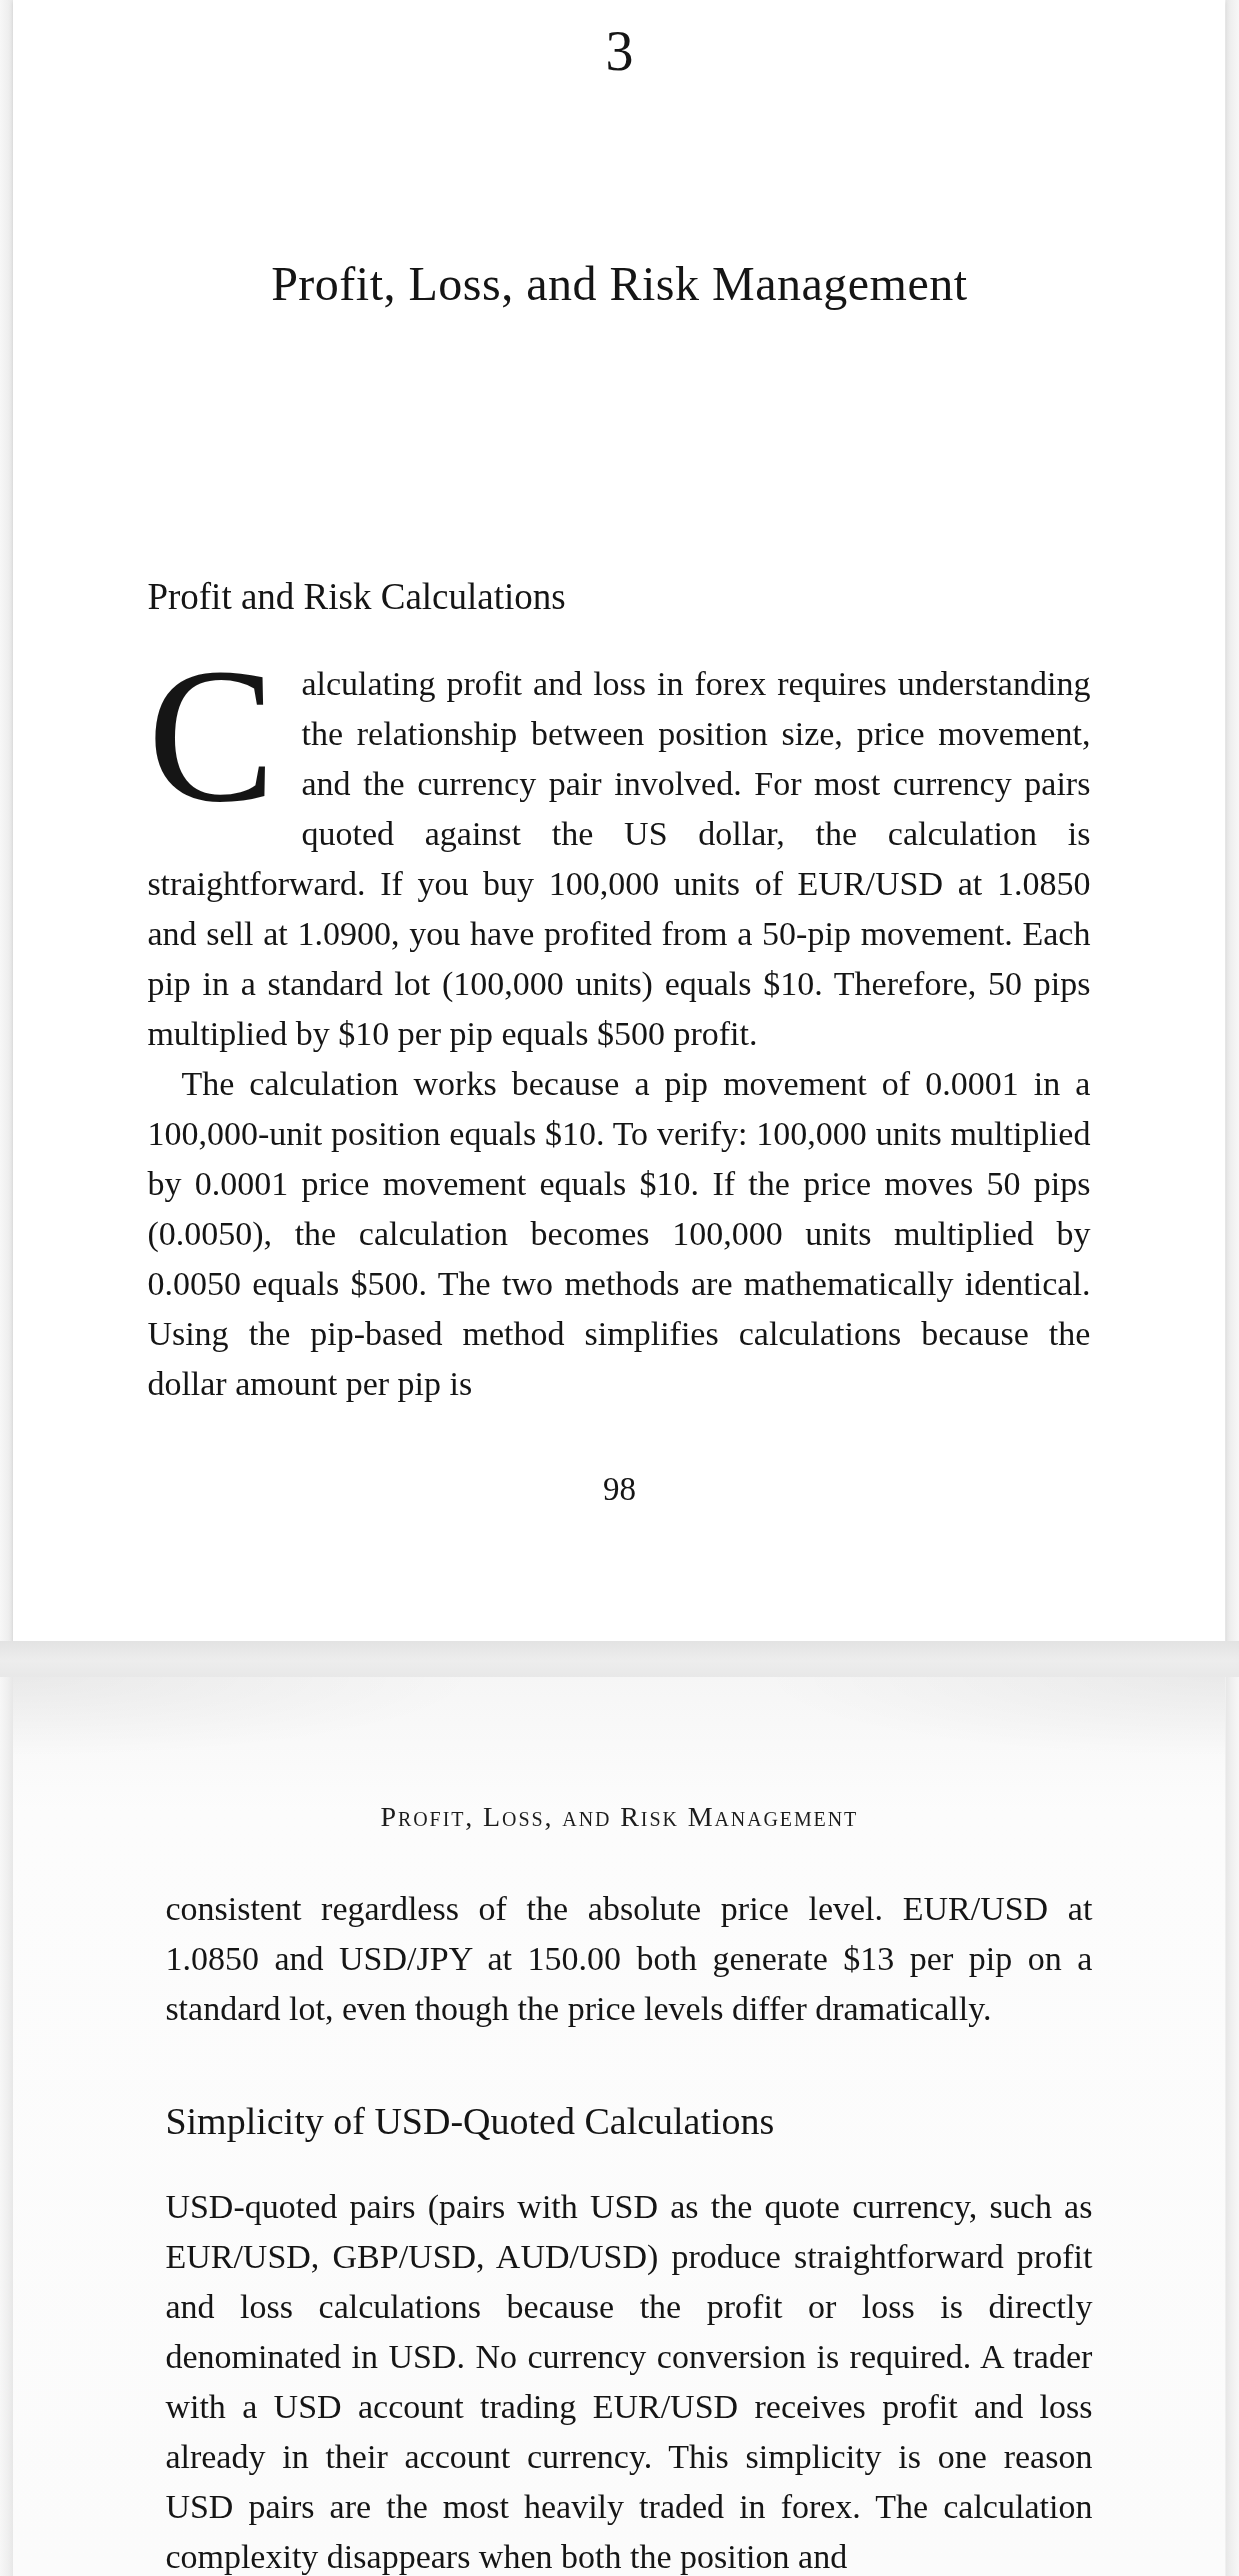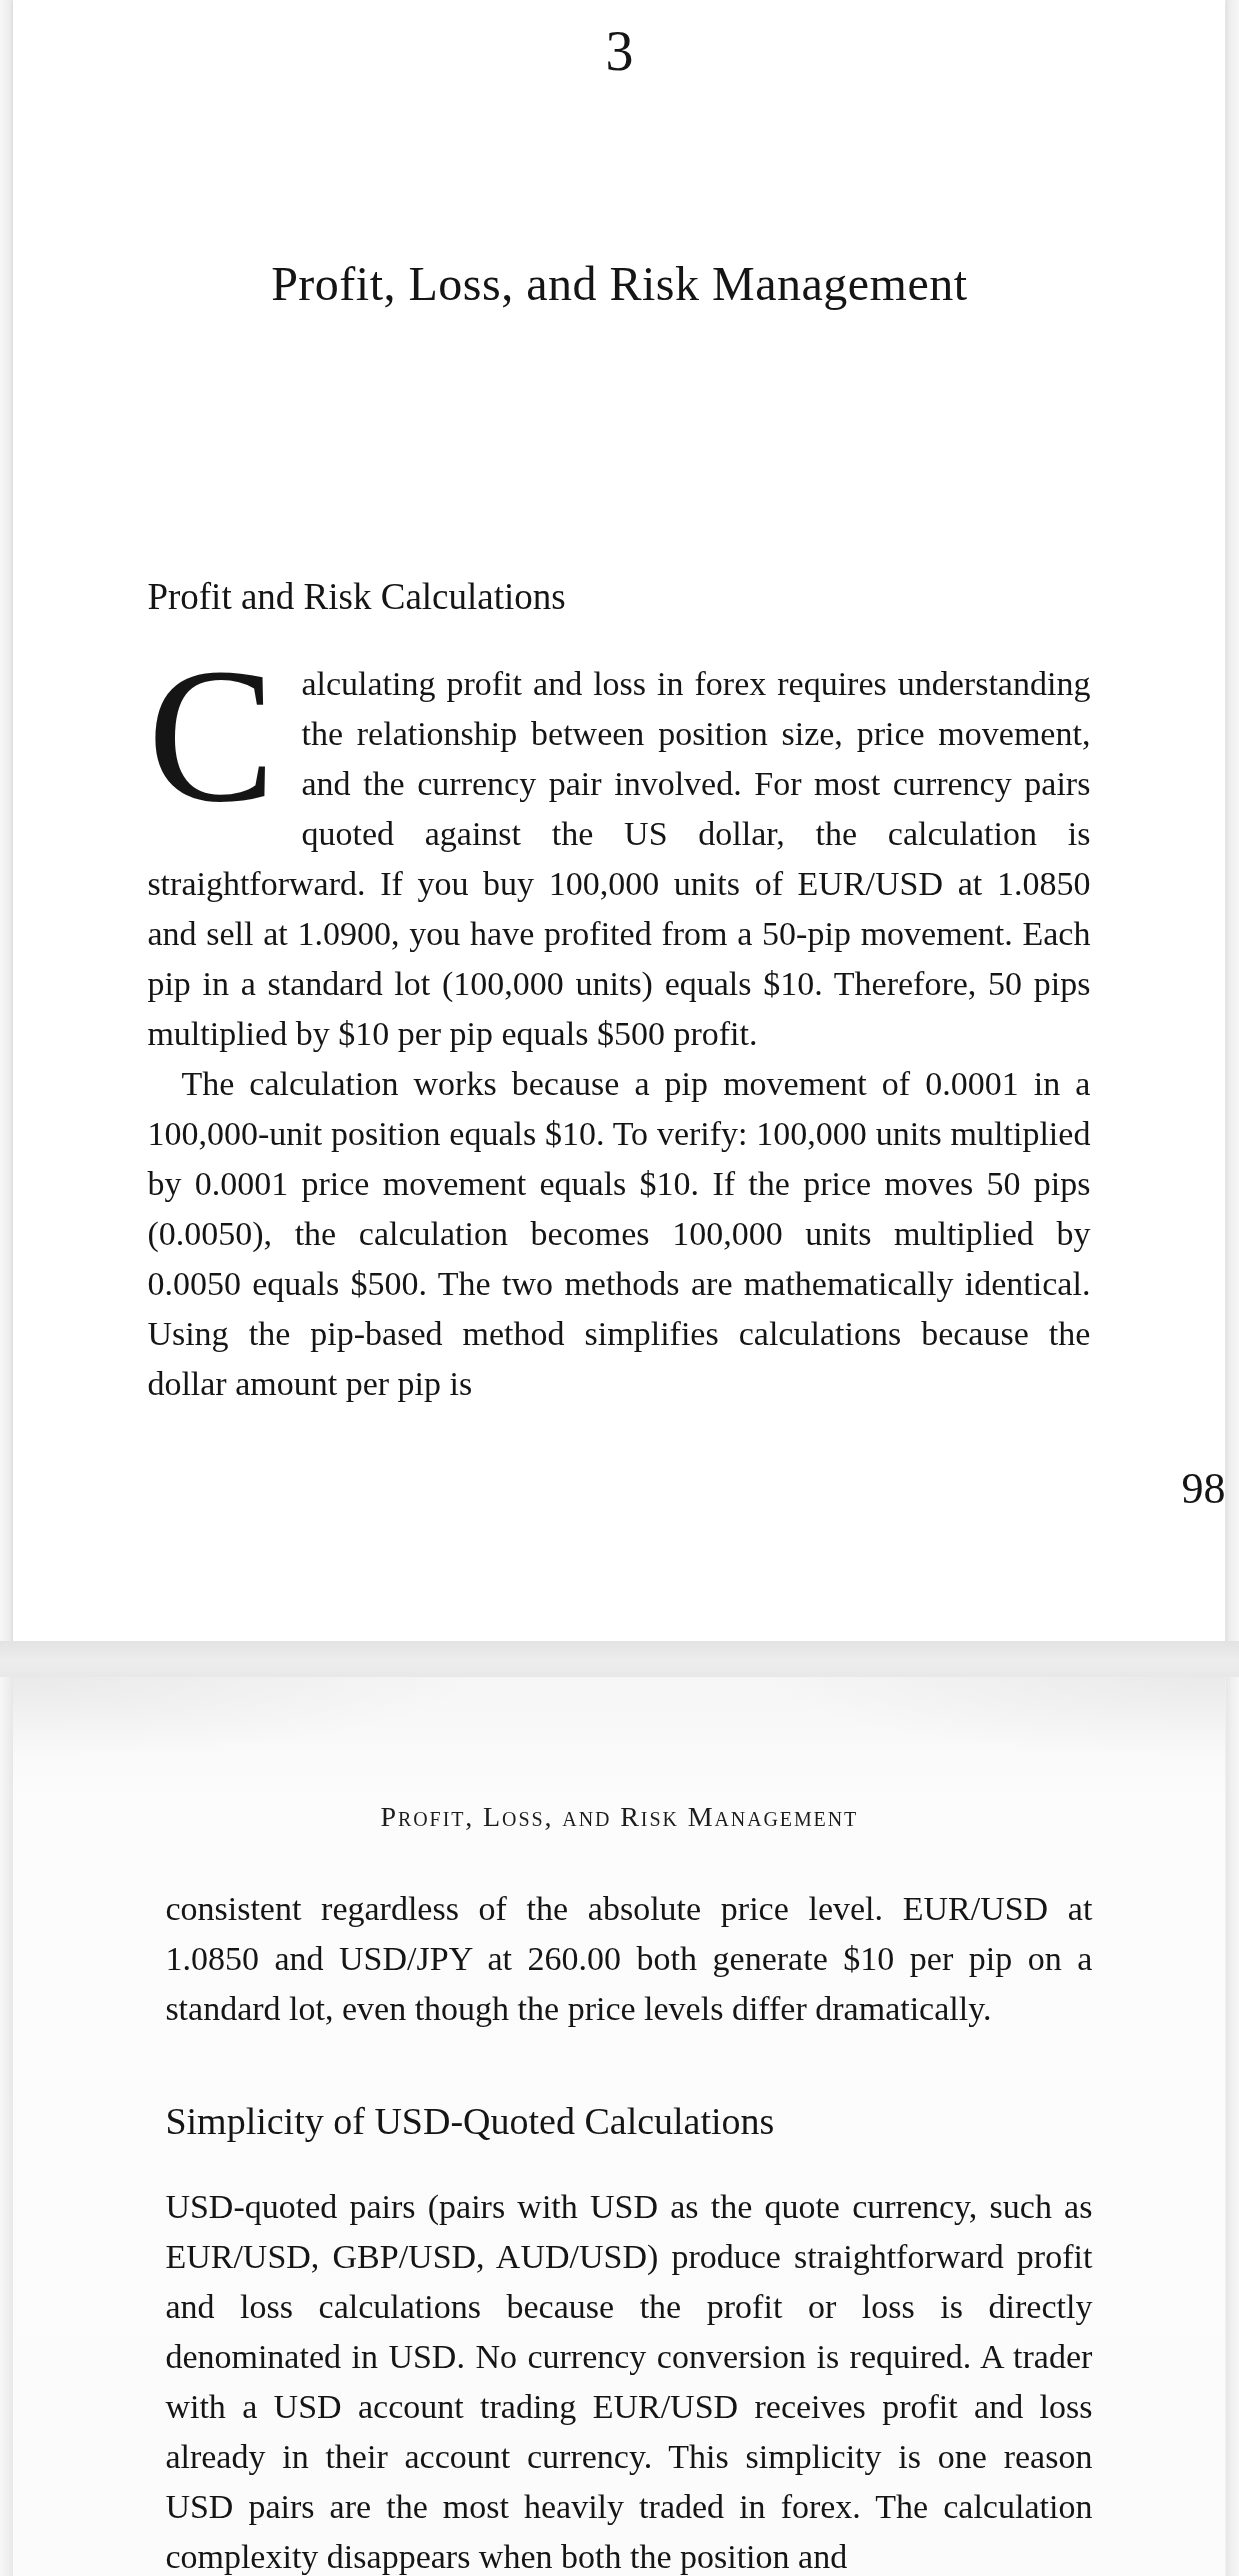--- a/index.html
+++ b/index.html
@@ -95,22 +95,22 @@
     font-size: 192px;
     line-height: 144px;
     height: 146px;
     padding: 0 26px 0 0;
     margin-top: 4.8px;
   }
   .page-number {
     top: 1470px;
     left: 0;
     width: 100%;
-    text-align: right;
-    font-size: 44px;
+    text-align: center;
+    font-size: 33px;
     line-height: 38px;
   }
 
   .running-header {
     top: 123px;
     left: 0;
     width: 100%;
     text-align: center;
     font-size: 28px;
     line-height: 33px;
@@ -154,21 +154,21 @@
 
   <div class="abs page-number">98</div>
 </div>
 
 <div id="page-gap"></div>
 
 <div class="page" id="page2">
   <div class="abs running-header">Profit, Loss, and Risk Management</div>
 
   <div class="abs body-2 body-2a">
-    <p>consistent regardless of the absolute price level. EUR/USD at 1.0850 and USD/JPY at 260.00 both generate $10 per pip on a standard lot, even though the price levels differ dramatically.</p>
+    <p>consistent regardless of the absolute price level. EUR/USD at 1.0850 and USD/JPY at 150.00 both generate $13 per pip on a standard lot, even though the price levels differ dramatically.</p>
   </div>
 
   <div class="abs section-heading-2">Simplicity of USD-Quoted Calculations</div>
 
   <div class="abs body-2 body-2b">
     <p>USD-quoted pairs (pairs with USD as the quote currency, such as EUR/USD, GBP/USD, AUD/USD) produce straightforward profit and loss calculations because the profit or loss is directly denominated in USD. No currency conversion is required. A trader with a USD account trading EUR/USD receives profit and loss already in their account currency. This simplicity is one reason USD pairs are the most heavily traded in forex. The calculation complexity disappears when both the position and</p>
   </div>
 </div>
 
 

